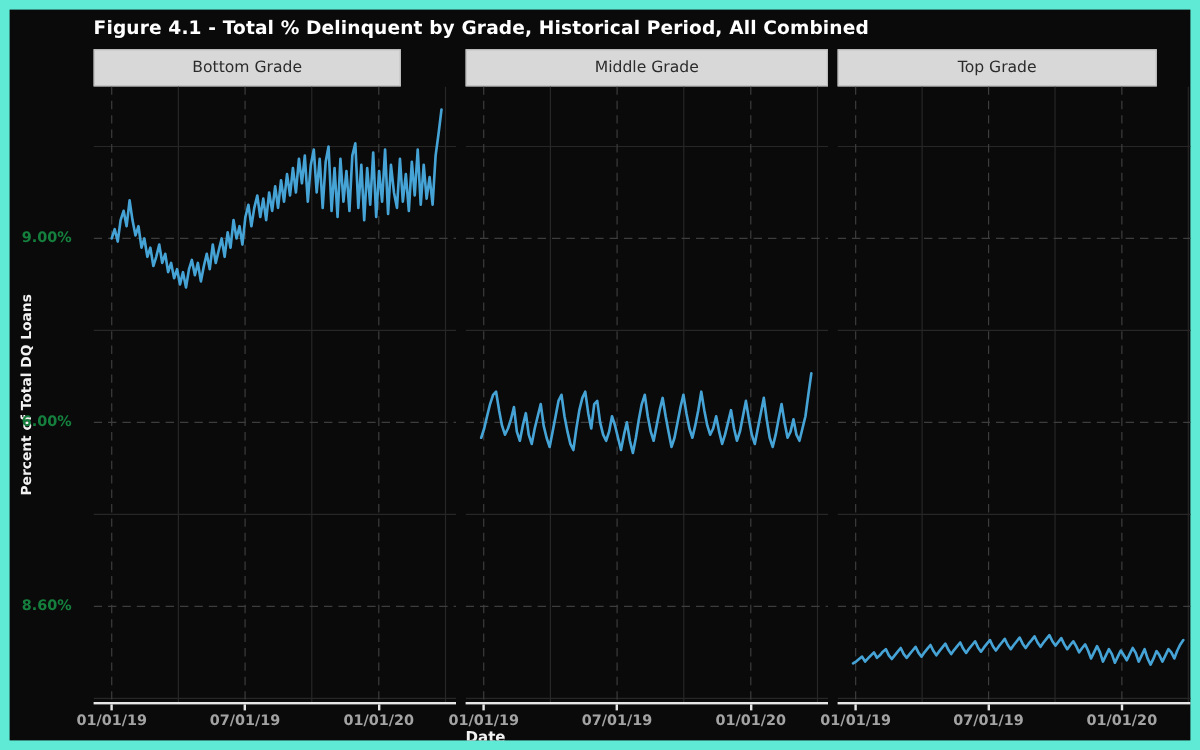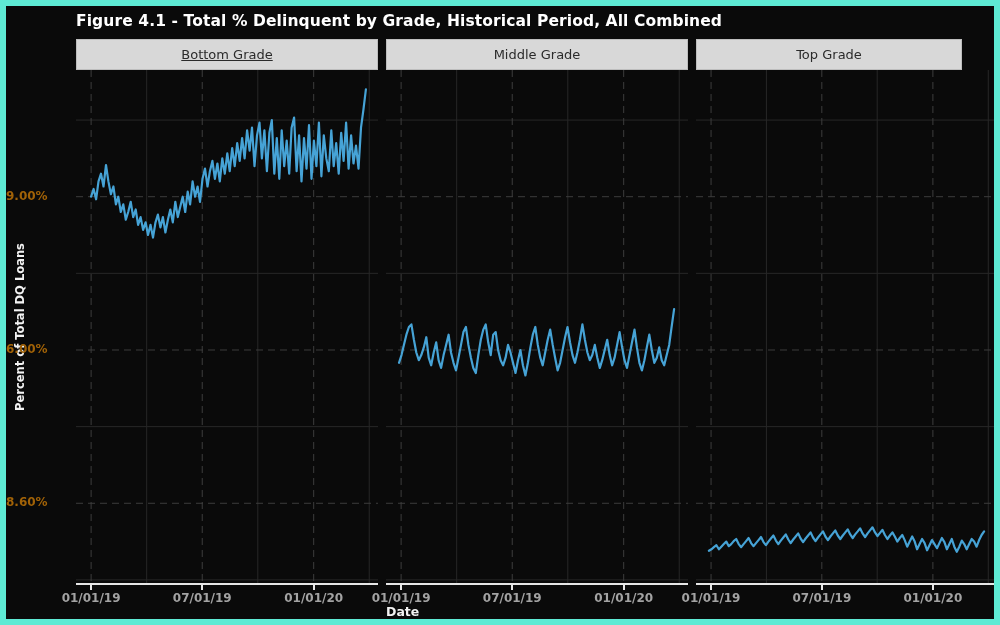--- a/index.html
+++ b/index.html
@@ -1,60 +1,60 @@
 <!DOCTYPE html>
 <html><head>
 <meta charset="utf-8">
 <style>
   html,body{margin:0;padding:0;background:#000;}
   .figure{
     position:relative; width:1000px; height:625px;
     background:#0a0a0a; box-sizing:border-box;
-    border:6px solid #5eead4; overflow:hidden;
+    border:8px solid #5eead4; overflow:hidden;
     font-family:"DejaVu Sans", sans-serif;
   }
   .title{
     position:absolute; left:70px; top:6px; width:920px;
     color:#ffffff; font-size:15.5px; font-weight:bold; letter-spacing:.1px;
   }
   .strip{
     position:absolute; top:33px; height:31px;
     background:#d8d8d8; border:1px solid #bdbdbd; box-sizing:border-box;
     display:flex; align-items:center; justify-content:center;
     color:#2b2b2b; font-size:13px;
   }
   .panel-svg{ position:absolute; top:64px; display:block; }
   .axis-line{ position:absolute; top:577px; height:2px; background:#e6e6e6; }
   .x-tick-mark{ position:absolute; top:579px; width:2px; height:5px; background:#e6e6e6; }
   .x-tick-label{
     position:absolute; top:585px; width:76px; text-align:center;
     color:#a3a3a3; font-size:12px; font-weight:600;
   }
   .y-tick-label{
-    position:absolute; left:0; width:62px; text-align:left;
-    color:#a16207; font-size:12px; font-weight:600;
+    position:absolute; left:0; width:62px; text-align:center;
+    color:#15803d; font-size:12px; font-weight:600;
   }
   .y-axis-label{
     position:absolute; left:-96px; top:314px; width:220px; text-align:center;
     color:#f2f2f2; font-size:11.5px; font-weight:600;
     transform:rotate(-90deg); transform-origin:center center;
   }
   .x-axis-label{
     position:absolute; left:380px; top:598px; width:302px; 
     color:#f2f2f2; font-size:12.5px; font-weight:600;
   }
 </style>
 </head>
 <body>
 
 <div class="figure" id="figure">
   <div class="title">Figure 4.1 - Total % Delinquent by Grade, Historical Period, All Combined</div>
   <div class="y-axis-label">Percent of Total DQ Loans</div>
   <div class="x-axis-label">Date</div>
-<div class="strip" style="left: 70px; width: 302px; text-decoration: underline;">Bottom Grade</div>
+<div class="strip" style="left: 70px; width: 256px;">Bottom Grade</div>
     <svg width="302" height="514" viewBox="0 0 302 514" class="panel-svg" style="left: 70px;">
       <line x1="0" y1="50.07157057654077" x2="302" y2="50.07157057654077" stroke="#272727" stroke-width="1"></line>
       <line x1="0" y1="203.35188866799206" x2="302" y2="203.35188866799206" stroke="#272727" stroke-width="1"></line>
       <line x1="0" y1="356.6322067594433" x2="302" y2="356.6322067594433" stroke="#272727" stroke-width="1"></line>
       <line x1="0" y1="509.9125248508946" x2="302" y2="509.9125248508946" stroke="#272727" stroke-width="1"></line>
       <line x1="70.668" y1="0" x2="70.668" y2="514" stroke="#272727" stroke-width="1"></line>
       <line x1="181.804" y1="0" x2="181.804" y2="514" stroke="#272727" stroke-width="1"></line>
       <line x1="293.242" y1="0" x2="293.242" y2="514" stroke="#272727" stroke-width="1"></line>
       <line x1="0" y1="126.71172962226642" x2="302" y2="126.71172962226642" stroke="#3d3d3d" stroke-width="1" stroke-dasharray="7 5"></line>
       <line x1="0" y1="279.9920477137177" x2="302" y2="279.9920477137177" stroke="#3d3d3d" stroke-width="1" stroke-dasharray="7 5"></line>

